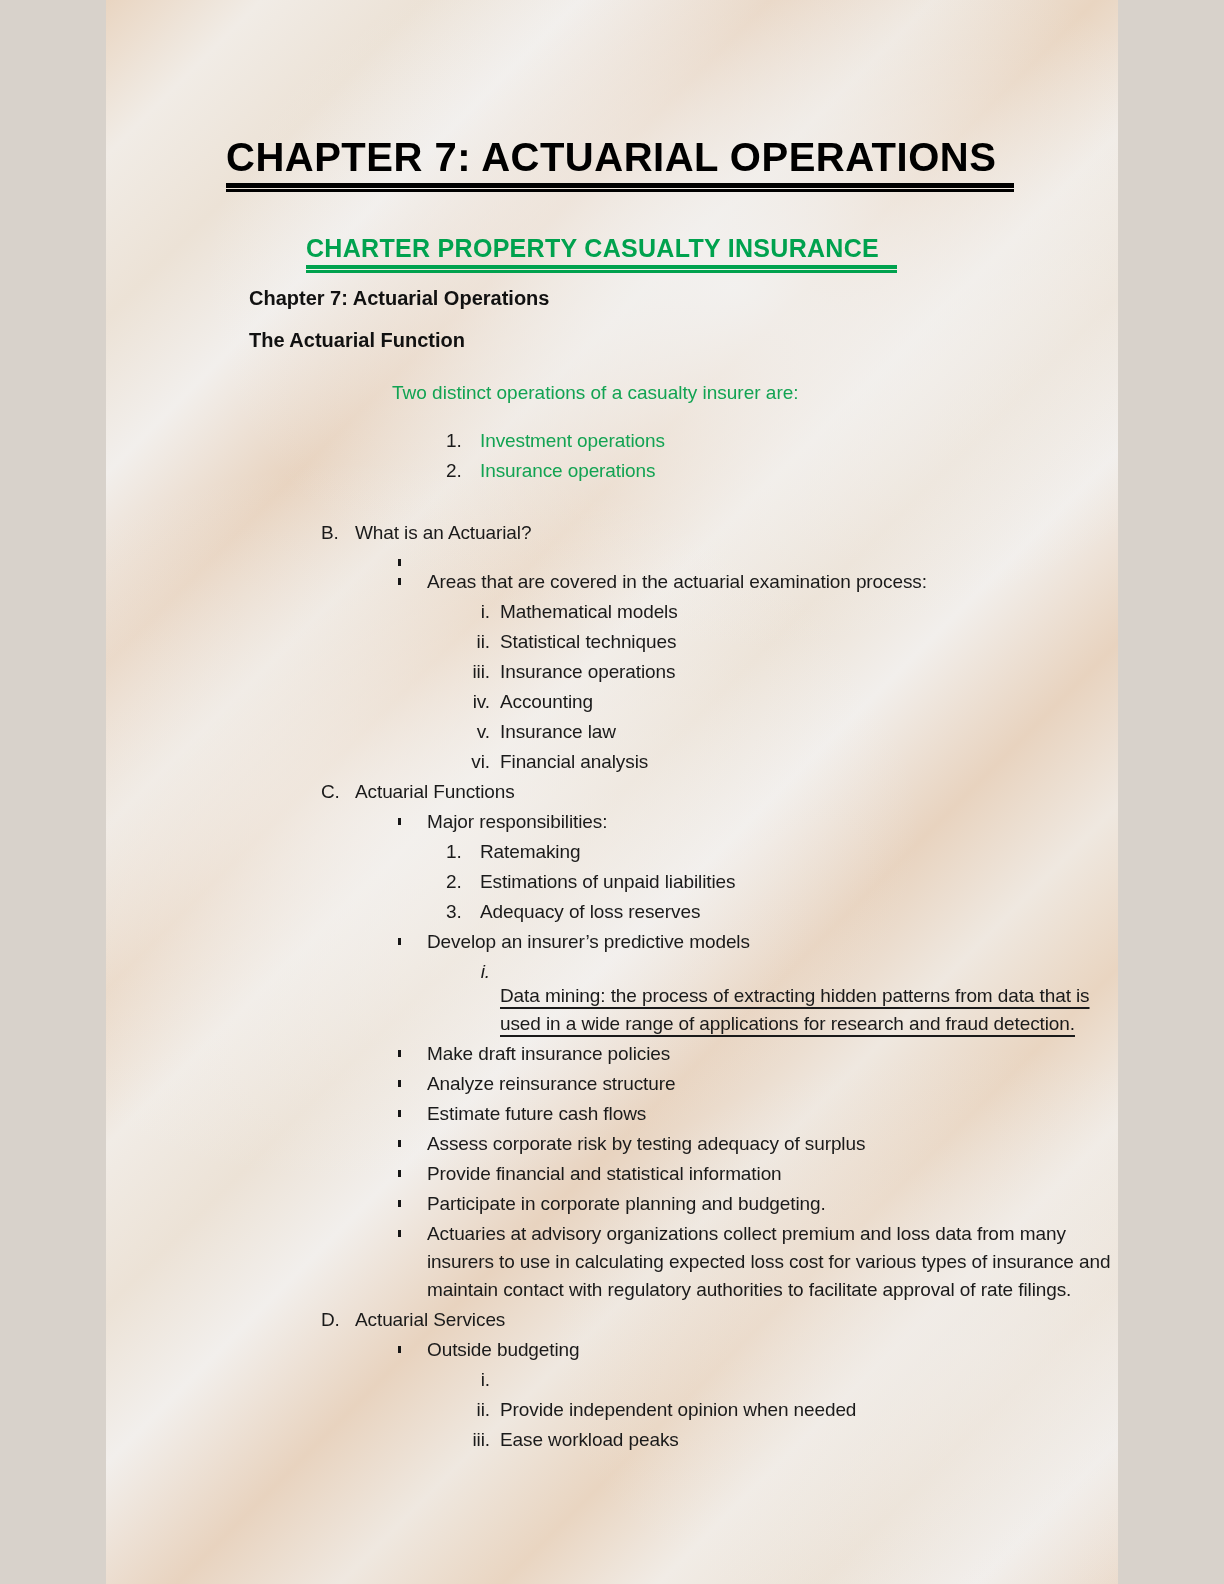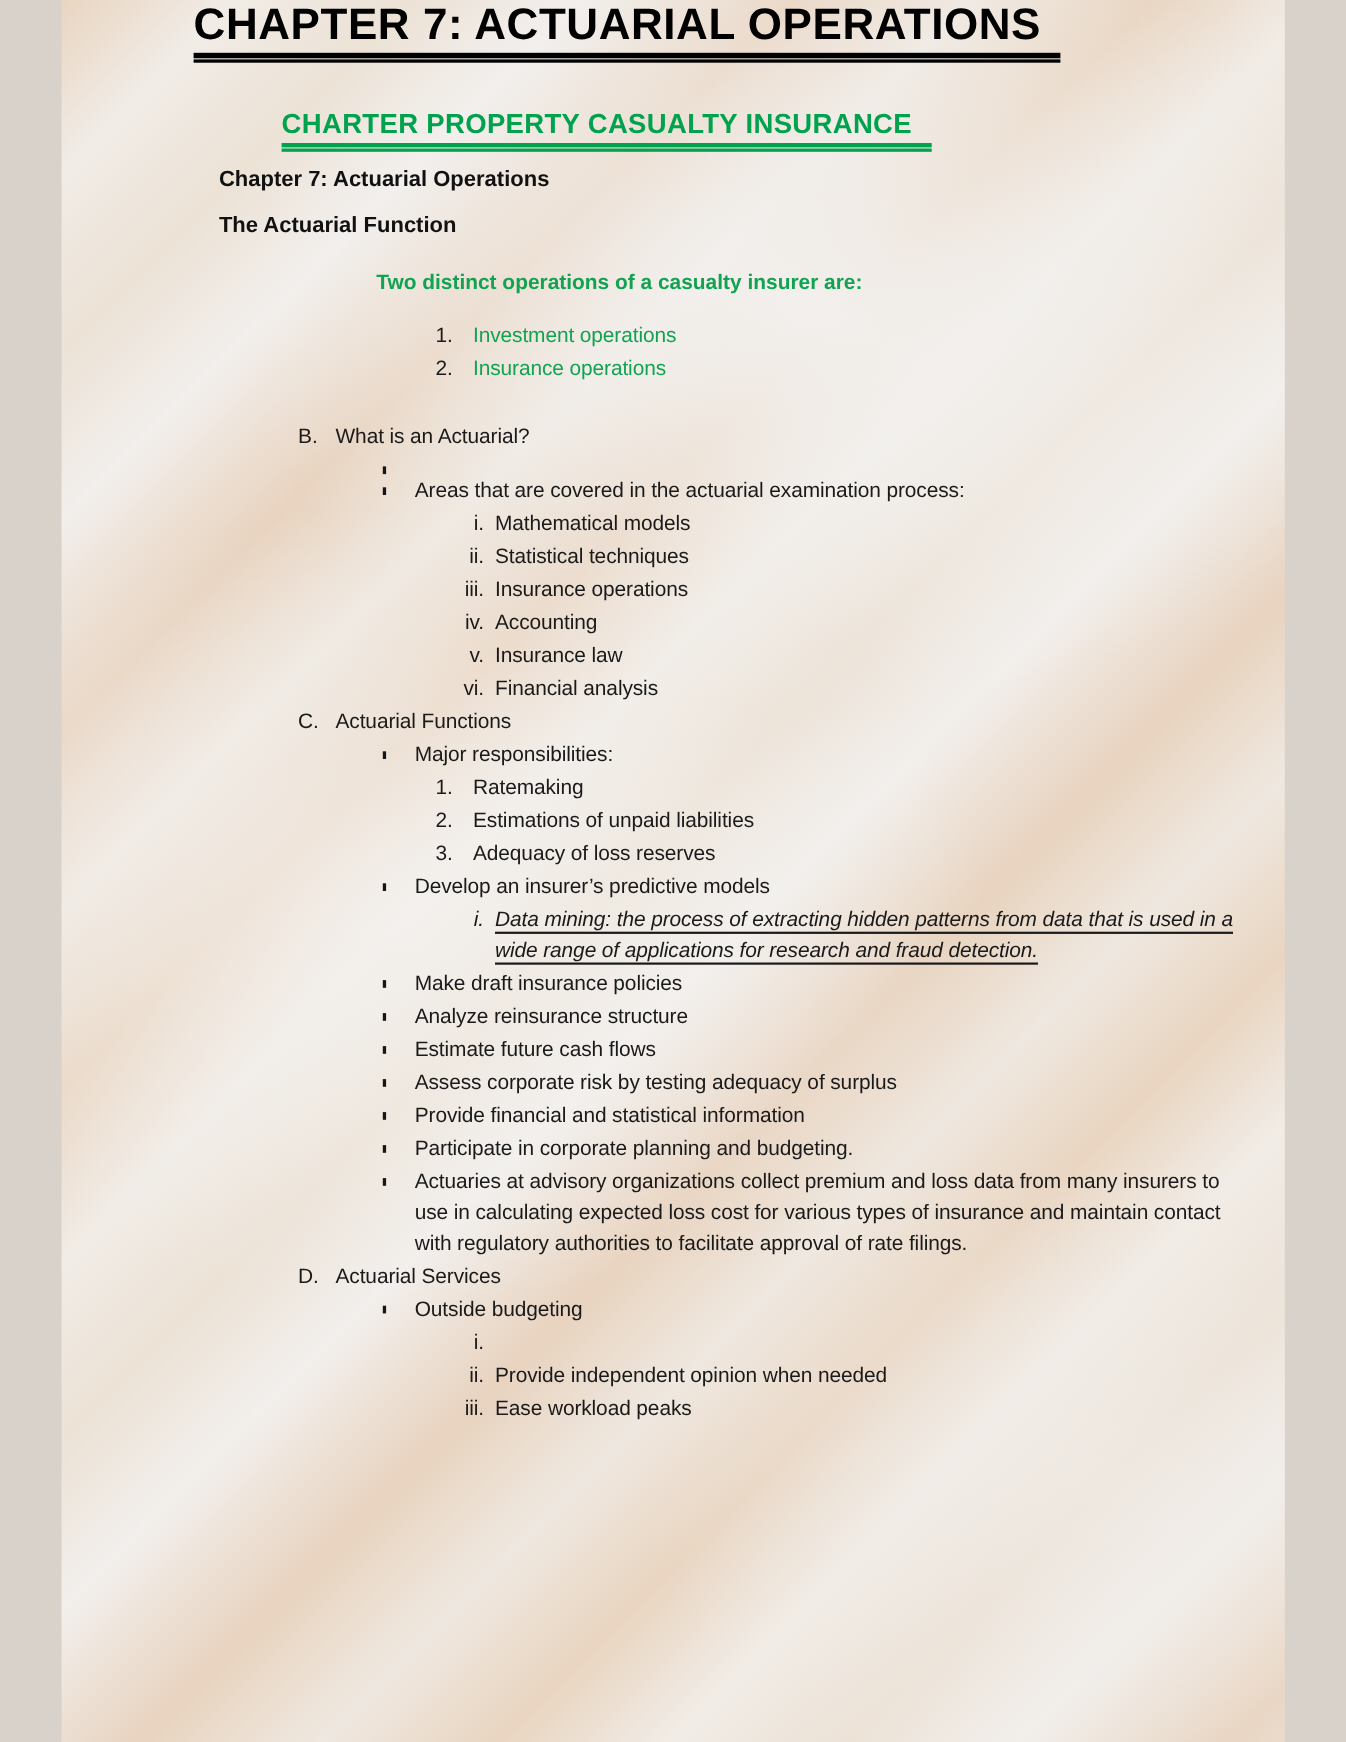--- a/index.html
+++ b/index.html
@@ -1,56 +1,57 @@
 <!DOCTYPE html>
 <html><head>
 <meta charset="utf-8">
 <style>
   * { margin:0; padding:0; box-sizing:border-box; }
   html,body { background:#d8d2cb; }
   .page {
-    width:1112px; height:1584px; margin:0 auto; overflow:hidden; position:relative;
+    width:1012px; height:1584px; margin:0 auto; overflow:hidden; position:relative;
     font-family:"Liberation Sans", sans-serif;
     color:#1a1a1a;
+    padding-top:135px;
     background:
       radial-gradient(ellipse 760px 520px at 62% 18%, rgba(243,242,241,0.92), rgba(243,242,241,0) 70%),
       radial-gradient(ellipse 820px 560px at 28% 52%, rgba(244,242,240,0.72), rgba(244,242,240,0) 65%),
       radial-gradient(ellipse 700px 500px at 85% 85%, rgba(240,236,232,0.6), rgba(240,236,232,0) 60%),
       repeating-linear-gradient(135deg,
         #e9d5c1 0px, #f1ece6 110px, #ece2d6 225px, #f2efec 335px,
         #e8d3bf 470px, #efe8e0 585px, #e9d5c1 700px);
   }
 
   
   .doc-title { margin:0 0 0 120px; font-size:40px; font-weight:bold; letter-spacing:0.5px; color:#000; }
   .dbl { display:inline-block; position:relative; padding:0 18px 3px 0; border-bottom:5px solid currentColor; }
   .dbl::after { content:""; position:absolute; left:0; right:0; bottom:-9px; border-bottom:3px solid currentColor; }
   .course-head { margin:46px 0 0 200px; font-size:25px; font-weight:bold; letter-spacing:0.3px; color:#00a24e; }
   .course-head .dbl { border-bottom-width:4px; padding-bottom:2px; }
   .course-head .dbl::after { bottom:-8px; border-bottom-width:3px; }
   .bold-head { margin:16px 0 0 143px; font-size:20px; font-weight:bold; line-height:26px; color:#111; }
   .bold-head.second { margin-top:16px; }
 
   
-  .lead { margin:26px 0 20px 286px; font-size:19px; line-height:28px;font-weight:bold; }
+  .lead { margin:26px 0 20px 286px; font-size:19px; line-height:28px; }
   .row { display:flex; font-size:19px; line-height:28px; margin:0 0 2px 0; letter-spacing:-0.1px; }
   .letter-row { margin-left:215px; }
   .letter-marker { width:34px; flex:none; }
   .bullet-row { margin-left:287px; }
   .bullet-cell { width:34px; flex:none; padding-top:10px; }
   .tick { display:block; width:3px; height:7px; background:#161616; margin-left:5px; }
   .num-row { margin-left:340px; }
   .num-marker { width:34px; flex:none; }
   .roman-row { margin-left:340px; }
   .roman-marker { width:44px; flex:none; text-align:right; margin-right:10px; }
   .green { color:#12a352; }
   .w745 { max-width:745px; }
   .w742 { max-width:742px; }
   .w675 { max-width:675px; }
-  .em { font-style:italic; text-decoration:underline; text-decoration-thickness:2px; text-underline-offset:5px; }
+  .em { text-decoration:underline; text-decoration-thickness:2px; text-underline-offset:5px;margin-top:24px; }
   .italic { font-style:italic; }
   .sp32 { height:32px; }
 </style>
 </head>
 <body>
 
 <div class="page">
 
   <h1 class="doc-title"><span class="dbl">CHAPTER 7: ACTUARIAL OPERATIONS</span></h1>
 

